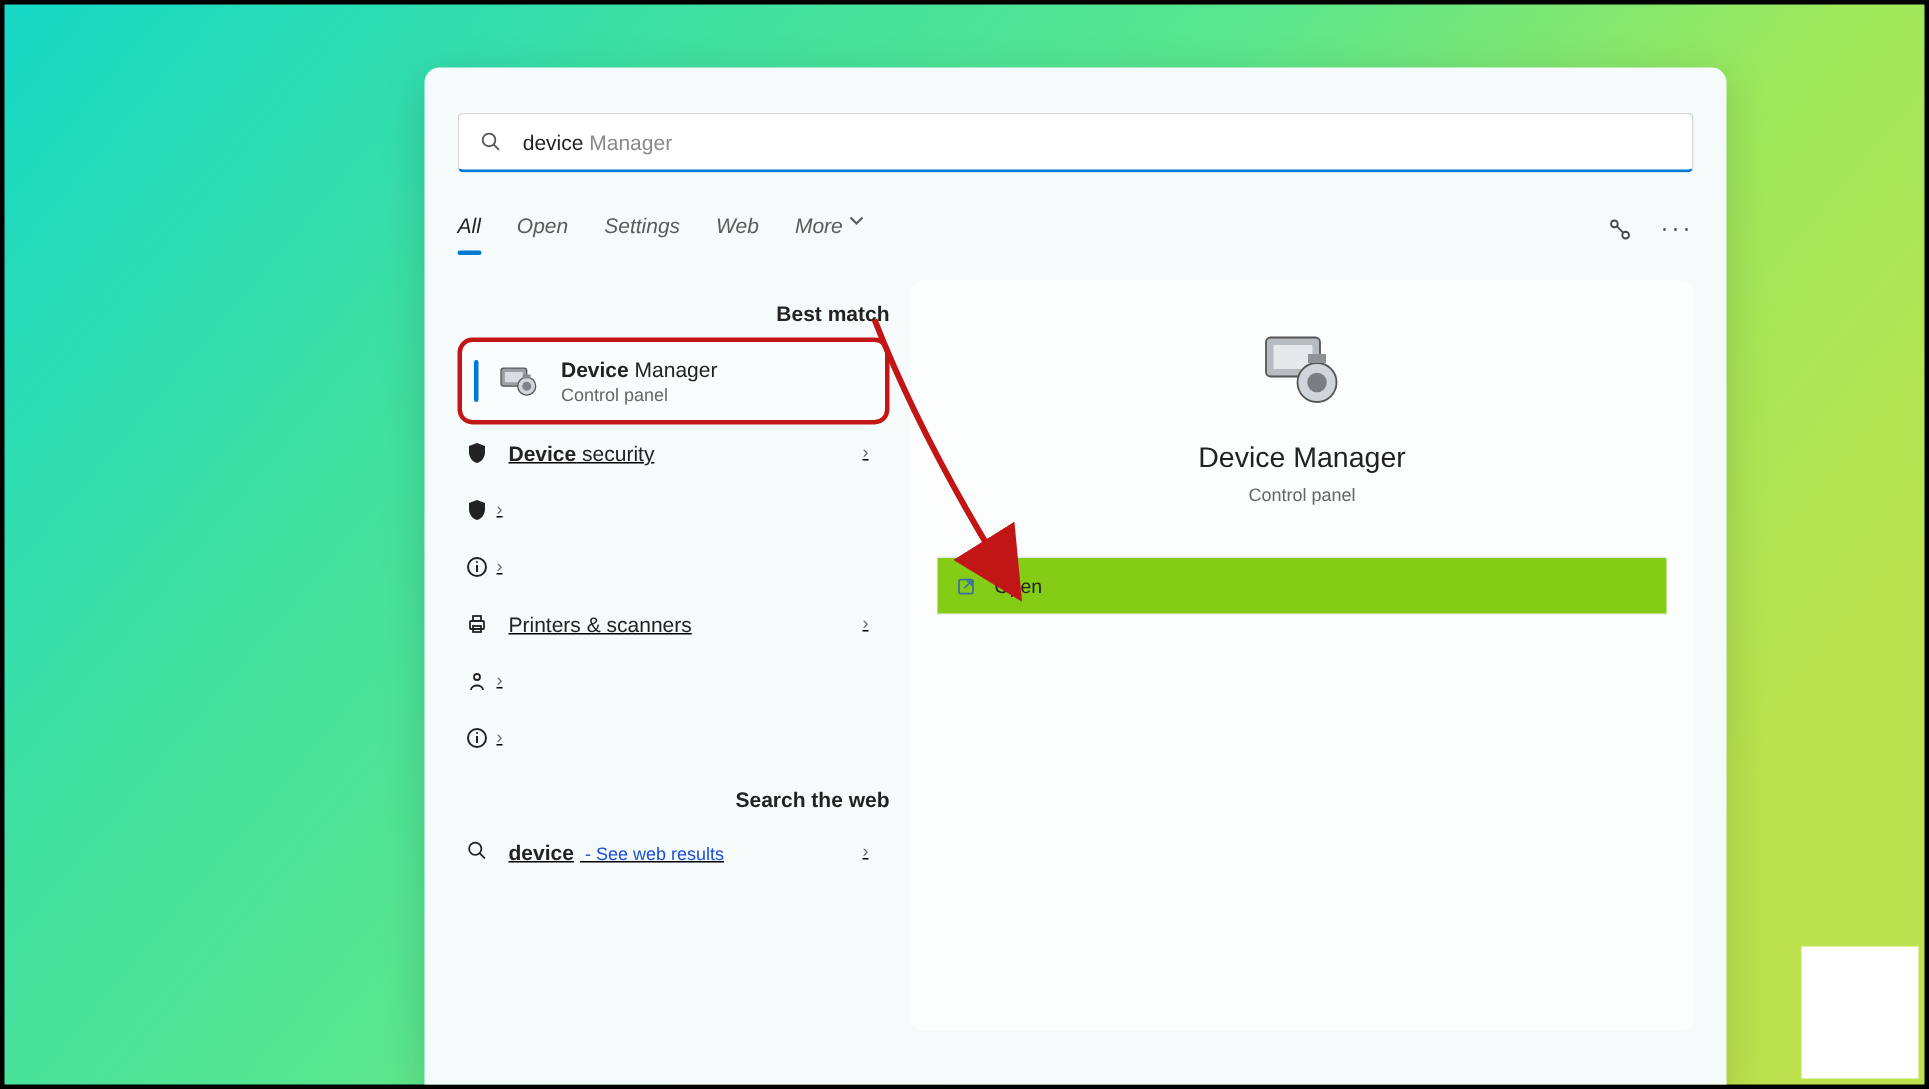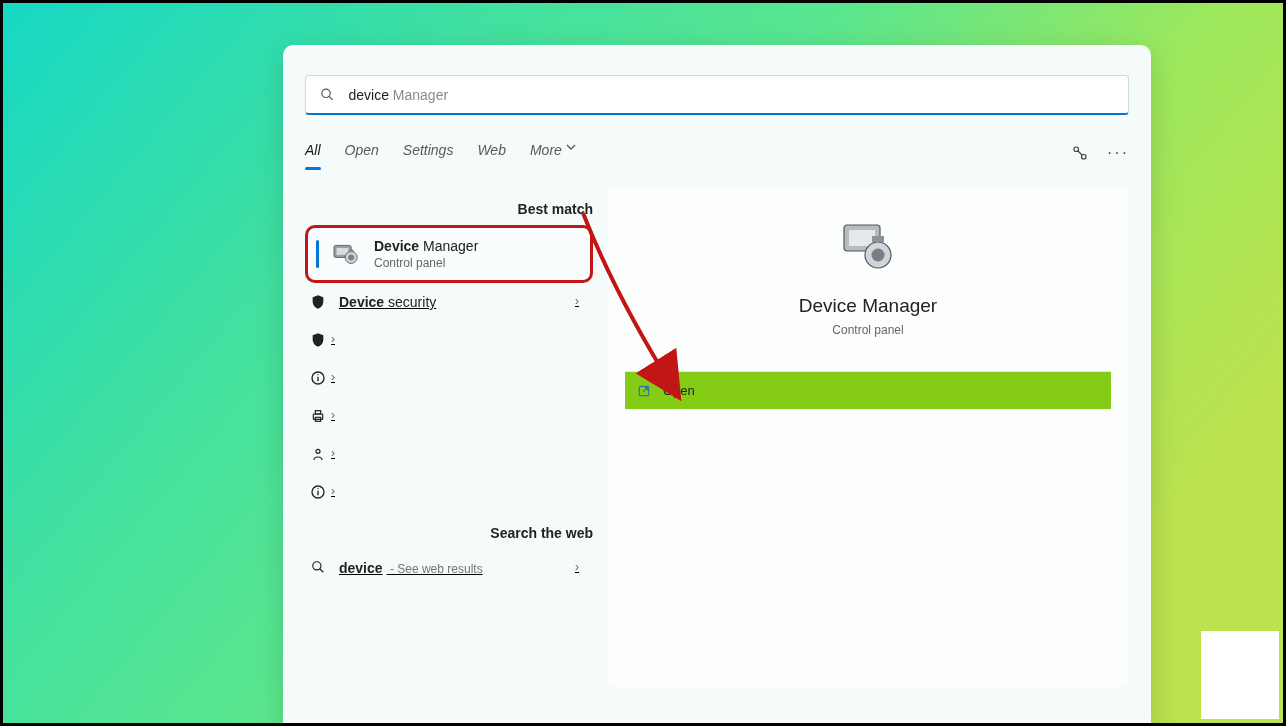--- a/index.html
+++ b/index.html
@@ -81,21 +81,21 @@
   .bm-sub { font-size: 12px; color: #666; margin-top: 2px; }
   .result-row {
     display: flex; align-items: flex-start;
     padding: 11px 8px 11px 0;
     cursor: pointer;
     text-decoration: underline;
   }
   .result-row .ricon { width: 26px; display: inline-flex; justify-content: center; }
   .result-row .rlabel { font-size: 14px; color: #222; flex: 1; margin-left: 8px; }
   .result-row .chev { color: #666; font-size: 12px; margin-right: 6px; }
-  .web-sub { font-size: 12px; color: #737373; margin-left: 4px; }
+  .web-sub { font-size: 12px; color: #1d4ed8; margin-left: 4px; }
   .preview-card {
     background: #fbfefd;
     border-radius: 8px;
     padding: 24px 18px 10px 18px;
     height: 500px;
   }
   .pv-icon-wrap { display: flex; justify-content: center; margin-top: 8px; }
   .pv-icon { width: 60px; height: 54px; }
   .pv-title { text-align: center; font-size: 19px; color: #222; margin-top: 22px; }
   .pv-sub { text-align: center; font-size: 12px; color: #666; margin-top: 6px; }
@@ -206,20 +206,21 @@
       </div>
 
       <div class="result-row">
         <span class="ricon">
             <svg width="16" height="16" viewBox="0 0 24 24" fill="none" stroke="#222" stroke-width="1.8">
               <rect x="5" y="9" width="14" height="8" rx="1"></rect>
               <rect x="8" y="4" width="8" height="5"></rect>
               <rect x="8" y="14" width="8" height="6"></rect>
             </svg>
           </span>
+        <span class="rlabel">Printers &amp; scanners</span>
         <span class="chev">›</span>
       </div>
 
       <div class="result-row">
         <span class="ricon">
             <svg width="16" height="16" viewBox="0 0 24 24" fill="none" stroke="#222" stroke-width="1.8">
               <circle cx="12" cy="8" r="3"></circle>
               <path d="M6 21 C6 15 18 15 18 21"></path>
             </svg>
           </span>

